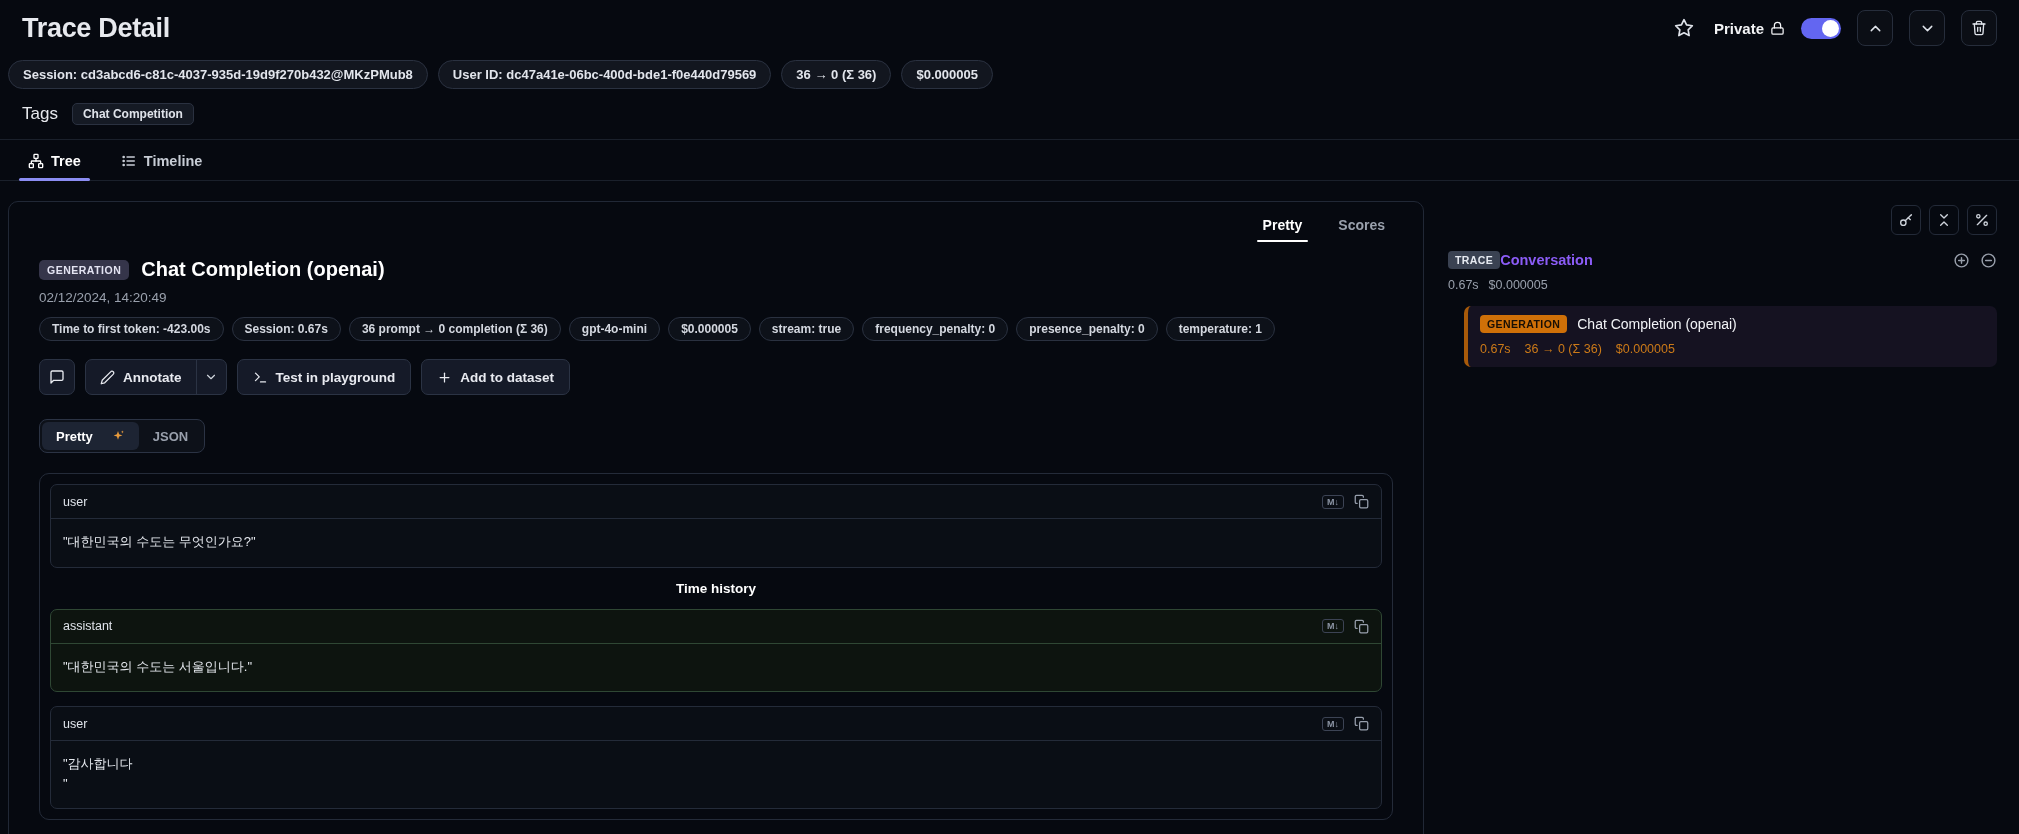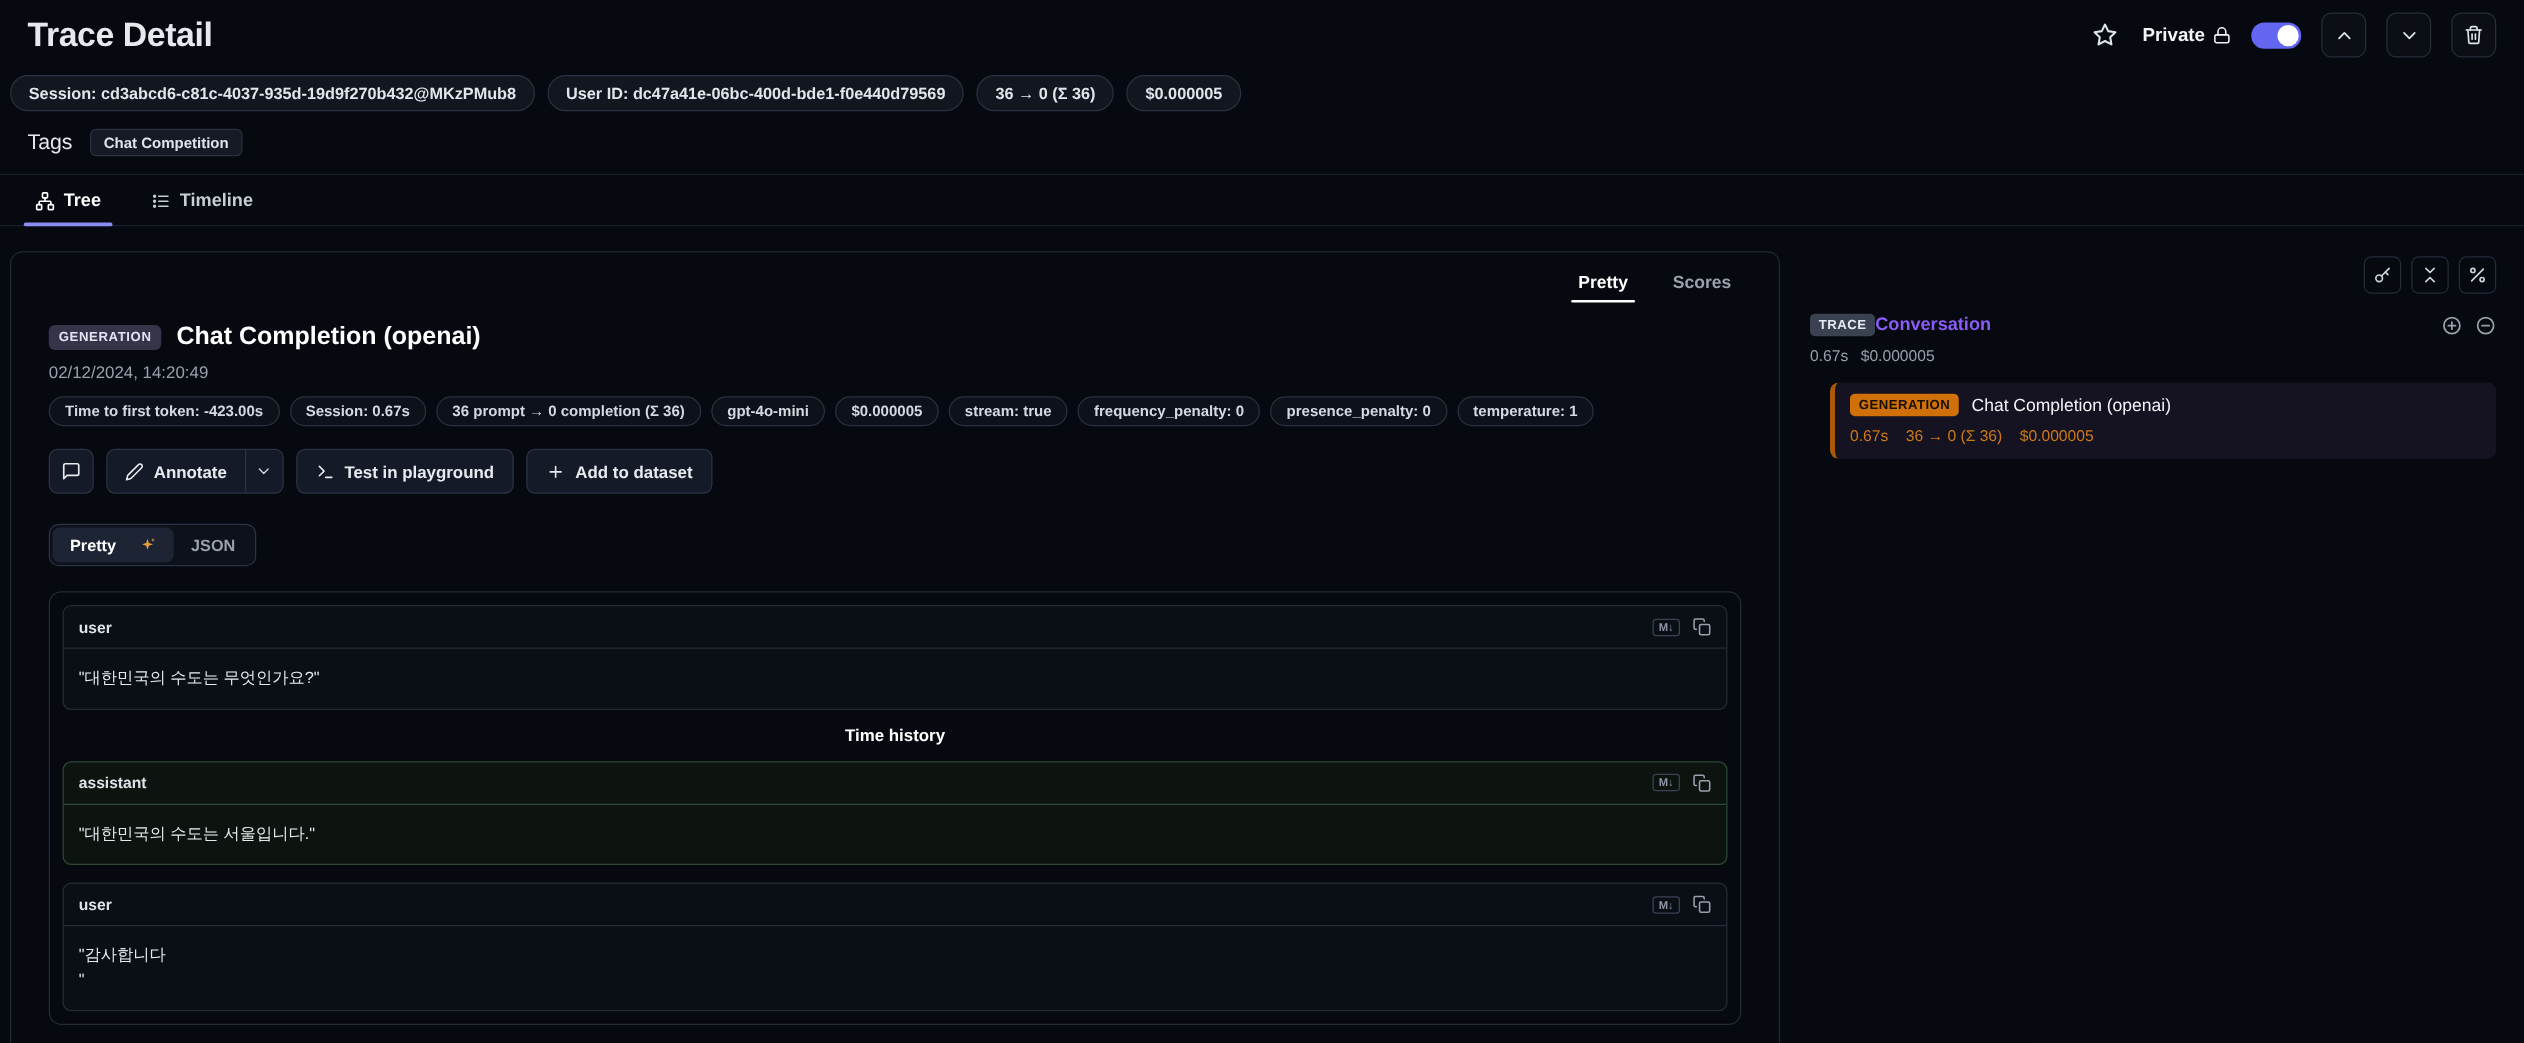--- a/index.html
+++ b/index.html
@@ -64,21 +64,21 @@
   .split-chev { width:30px; display:flex; align-items:center; justify-content:center; border-left:1px solid #2b3344; color:#cfd4dc; cursor:pointer; background:none; border-top:none; border-right:none; border-bottom:none; }
 
   .seg { display:inline-flex; align-items:stretch; margin-top:24px; border:1px solid #2b3344; border-radius:8px; background:#0d1119; padding:2px; height:34px; }
   .seg-item { display:flex; align-items:center; gap:18px; padding:0 14px; font-size:13px; font-weight:600; color:#99a0ac; border-radius:6px; cursor:pointer; background:none; border:none; }
   .seg-item.active { background:#1d2433; color:#fff; }
 
   
   .messages { margin-top:20px; border:1px solid #242b39; border-radius:10px; padding:10px; }
   .msg { border:1px solid #242b39; border-radius:7px; background:#0a0e15; }
   .msg-head { height:34px; display:flex; align-items:center; justify-content:space-between; padding:0 12px; border-bottom:1px solid #242b39; }
-  .msg-role { font-size:12.5px; font-weight:700; color:#dfe3ea; }
+  .msg-role { font-size:12.5px; font-weight:400; color:#dfe3ea; }
   .head-icons { display:flex; align-items:center; gap:10px; color:#98a0ad; }
   .md-chip { font-size:9px; font-weight:700; border:1px solid #3c4354; border-radius:3px; padding:1px 4px; color:#8c95a5; cursor:pointer; background:none; }
   .copy-btn { background:none; border:none; color:#98a0ad; cursor:pointer; padding:0; }
   .msg-body { padding:13px 12px 15px 12px; font-size:13px; line-height:1.5; color:#e5e8ee; white-space:pre-wrap; }
   .msg.assistant { border-color:#2f4734; background:#0d140f; }
   .msg.assistant .msg-head { border-bottom-color:#2f4734; }
   .hide-history { text-align:center; margin:13px 0; font-size:13.5px; font-weight:600; color:#fff; cursor:pointer; }
   .msg + .msg { margin-top:14px; }
 
   

